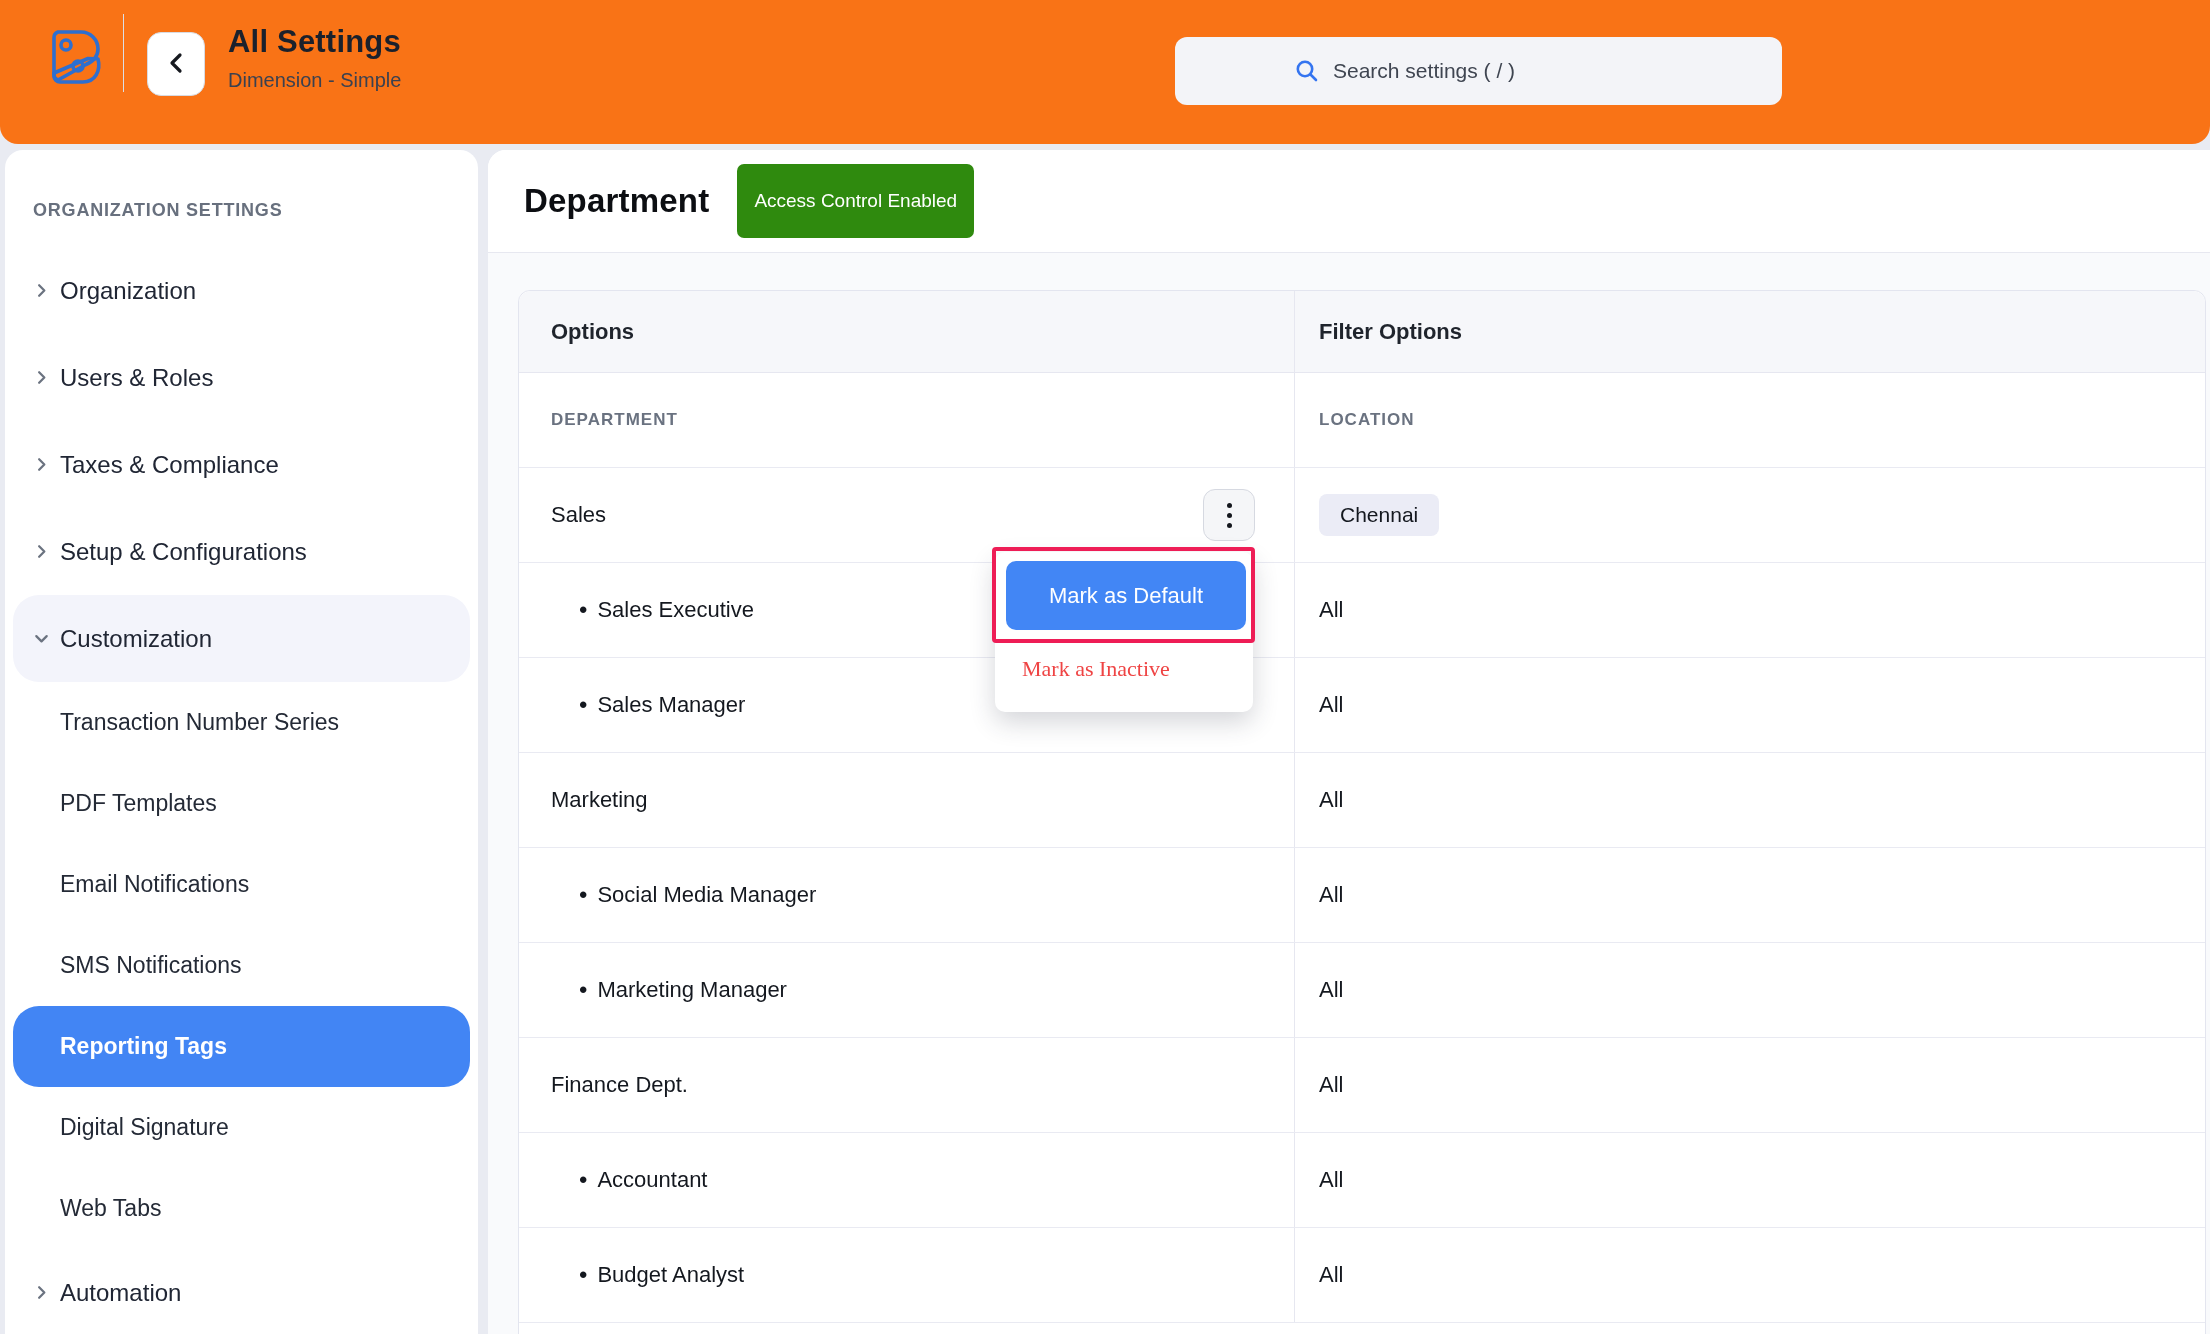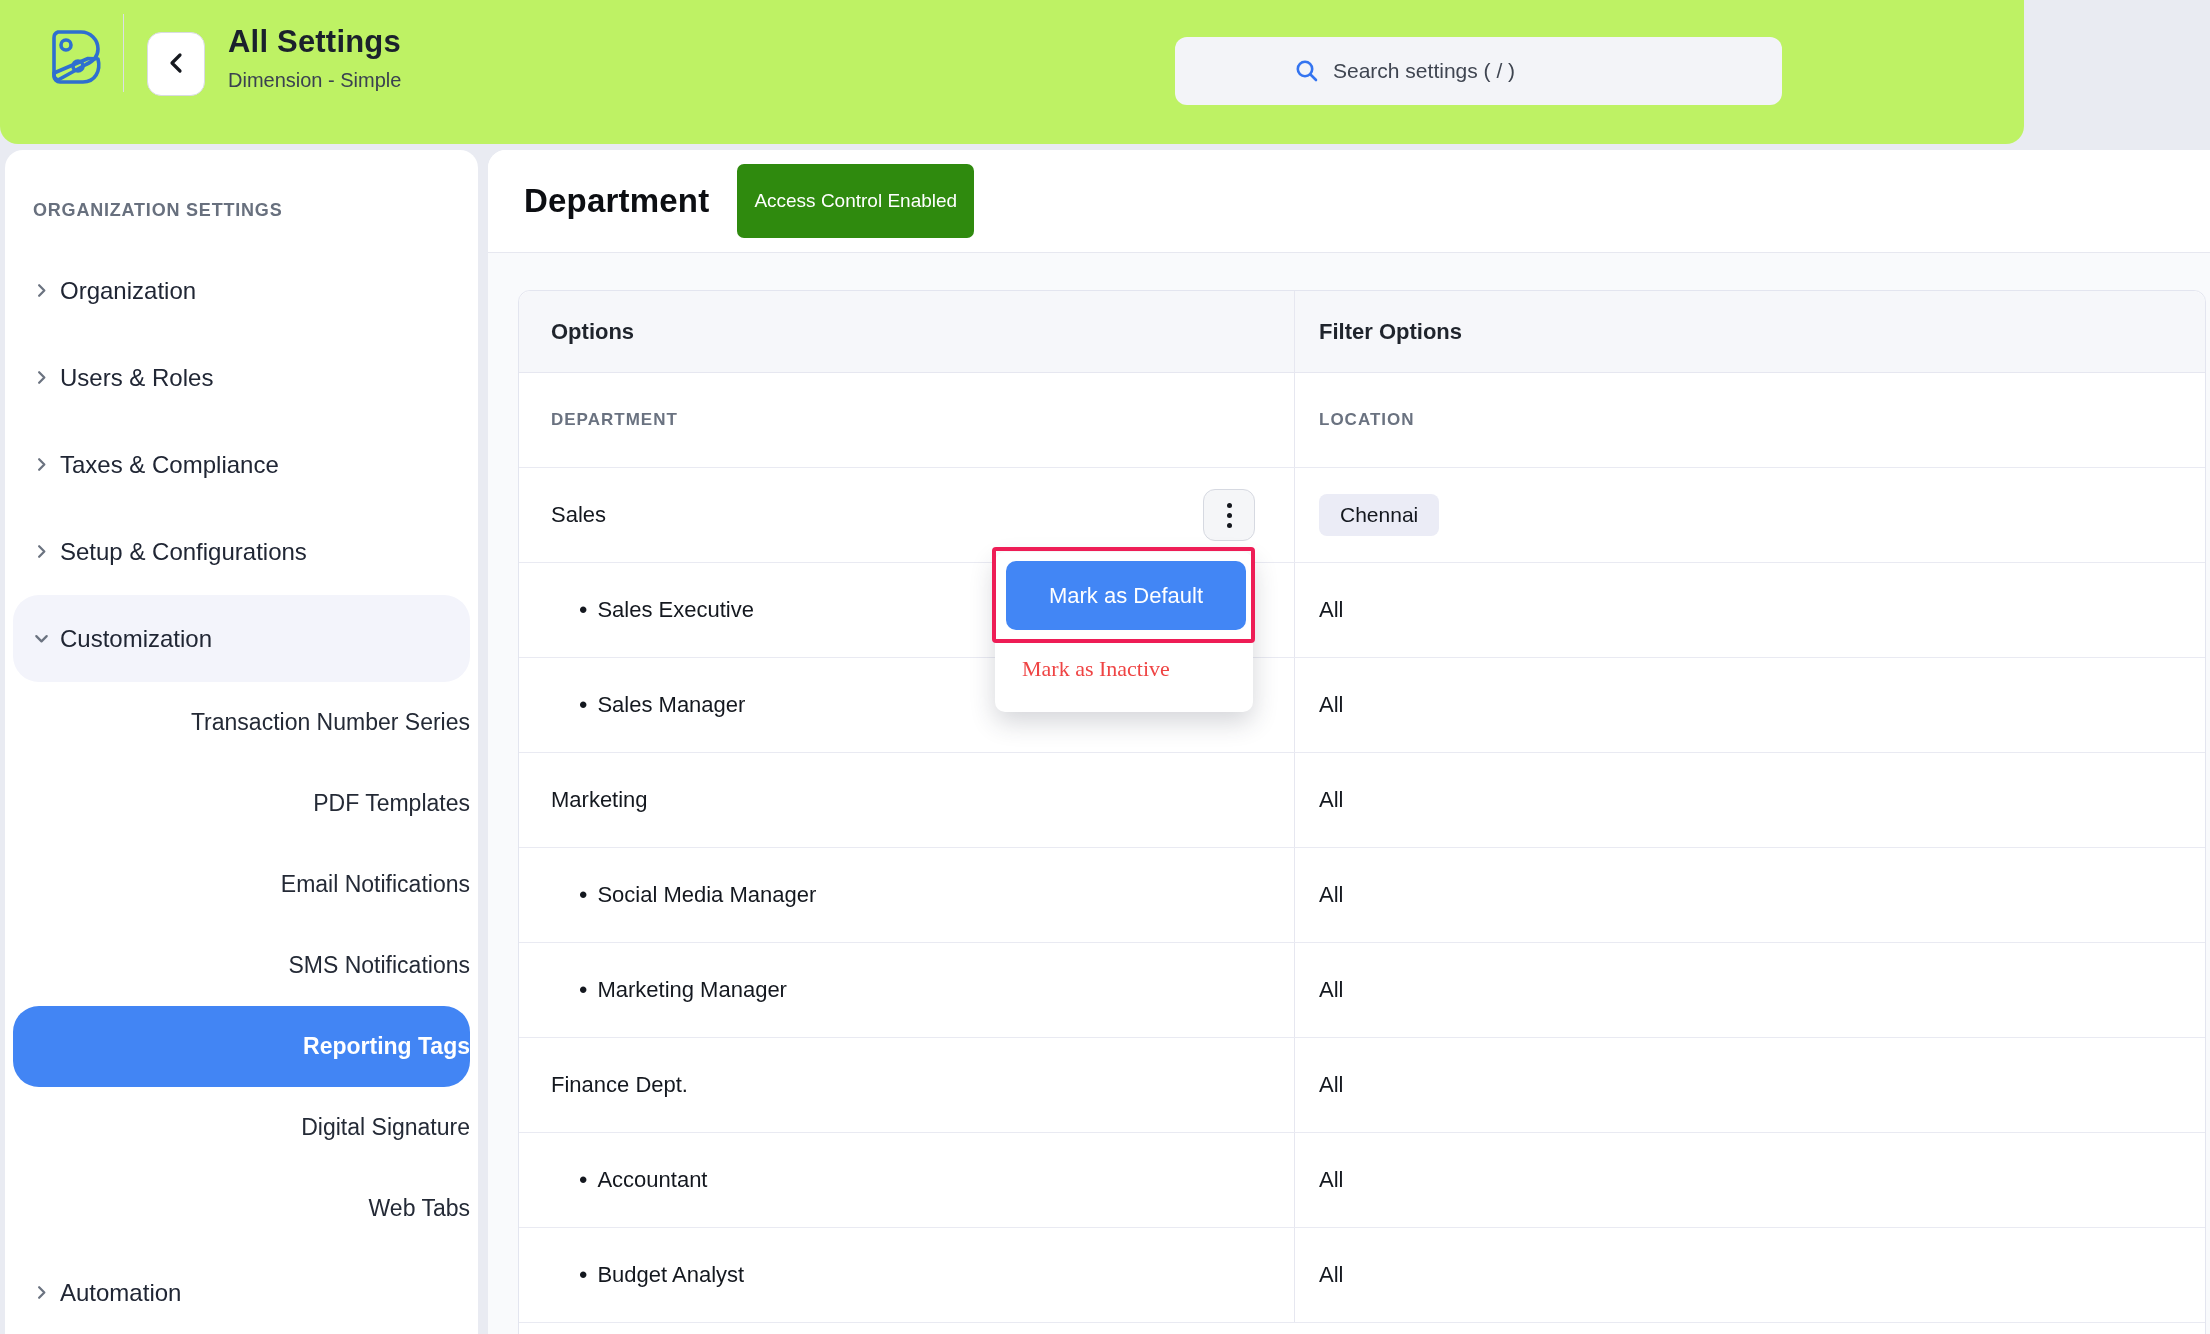--- a/index.html
+++ b/index.html
@@ -1,22 +1,22 @@
 <!DOCTYPE html>
 <html><head>
 <meta charset="utf-8">
 <style>
   * { margin:0; padding:0; box-sizing:border-box; }
   html,body { width:2210px; height:1334px; overflow:hidden; }
   body { font-family:"Liberation Sans", sans-serif; background:#e9ebf2; }
   .stage { position:relative; width:2210px; height:1334px; }
 
   
-  .top-header { position:absolute; left:0; top:0; width:2024px; height:144px;
-    background:#bef264; border-radius:0 0 18px 18px; }
+  .top-header { position:absolute; left:0; top:0; width:2210px; height:144px;
+    background:#f97316; border-radius:0 0 18px 18px; }
   .logo { position:absolute; left:44px; top:24px; width:64px; height:66px; }
   .header-vdiv { position:absolute; left:123px; top:14px; width:1px; height:78px; background:#dcdfe6; }
   .back-btn { position:absolute; left:147px; top:32px; width:58px; height:64px;
     background:#fff; border:1px solid #d8dbe2; border-radius:14px; cursor:pointer;
     display:flex; align-items:center; justify-content:center; }
   .h-titles { position:absolute; left:228px; top:24px; }
   .h-title { font-size:31px; font-weight:700; color:#1b212c; letter-spacing:.2px; }
   .h-sub { font-size:20px; color:#3a4150; margin-top:9px; }
   .search { position:absolute; left:1175px; top:37px; width:607px; height:68px;
     background:#f3f4f8; border-radius:12px; display:flex; align-items:center; justify-content:center; gap:13px; }
@@ -26,21 +26,21 @@
 
   
   .sidebar { position:absolute; left:5px; top:150px; width:473px; height:1184px;
     background:#fff; border-radius:18px 18px 0 0; overflow:hidden; }
   .section-label { margin:50px 0 0 28px; font-size:18px; font-weight:700;
     color:#68707e; letter-spacing:.8px; }
   .side-items { margin-top:26px; }
   .side-item { position:relative; display:flex; align-items:center; margin:0 8px;
     border-radius:26px; cursor:pointer; }
   .side-item.group { height:87px; }
-  .side-item.sub { height:81px;justify-content:flex-end; }
+  .side-item.sub { height:81px; }
   .side-item .chev { position:absolute; left:18px; top:50%; transform:translateY(-50%);
     width:20px; height:20px; display:flex; align-items:center; justify-content:center; }
   .side-item .chev.down svg { transform:rotate(90deg); }
   .side-label { padding-left:47px; font-size:24px; color:#202634; }
   .side-item.sub .side-label { font-size:23px; color:#242a36; }
   .side-item.expanded { background:#f3f4fb; }
   .side-item.selected .side-label { color:#fff; font-weight:700; }
 
   
   .main-panel { position:absolute; left:488px; top:150px; width:1722px; height:1184px;

